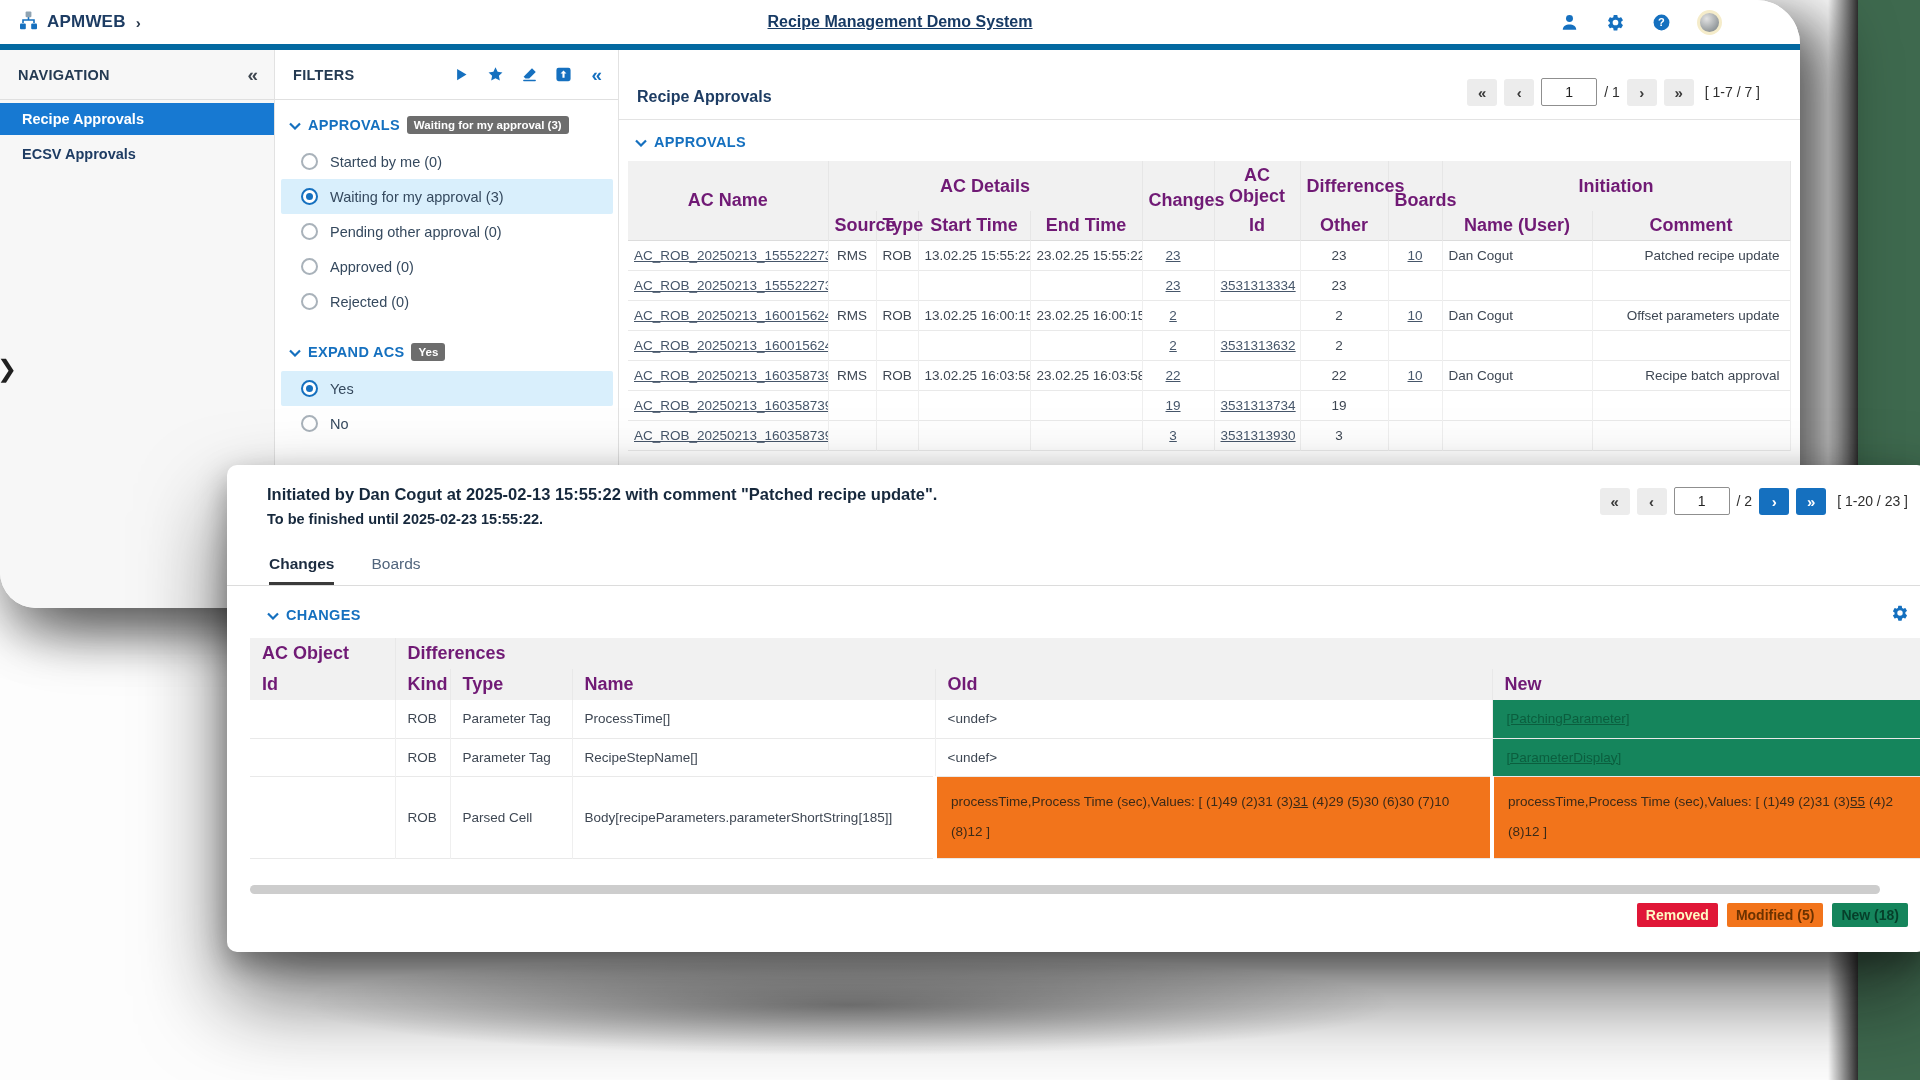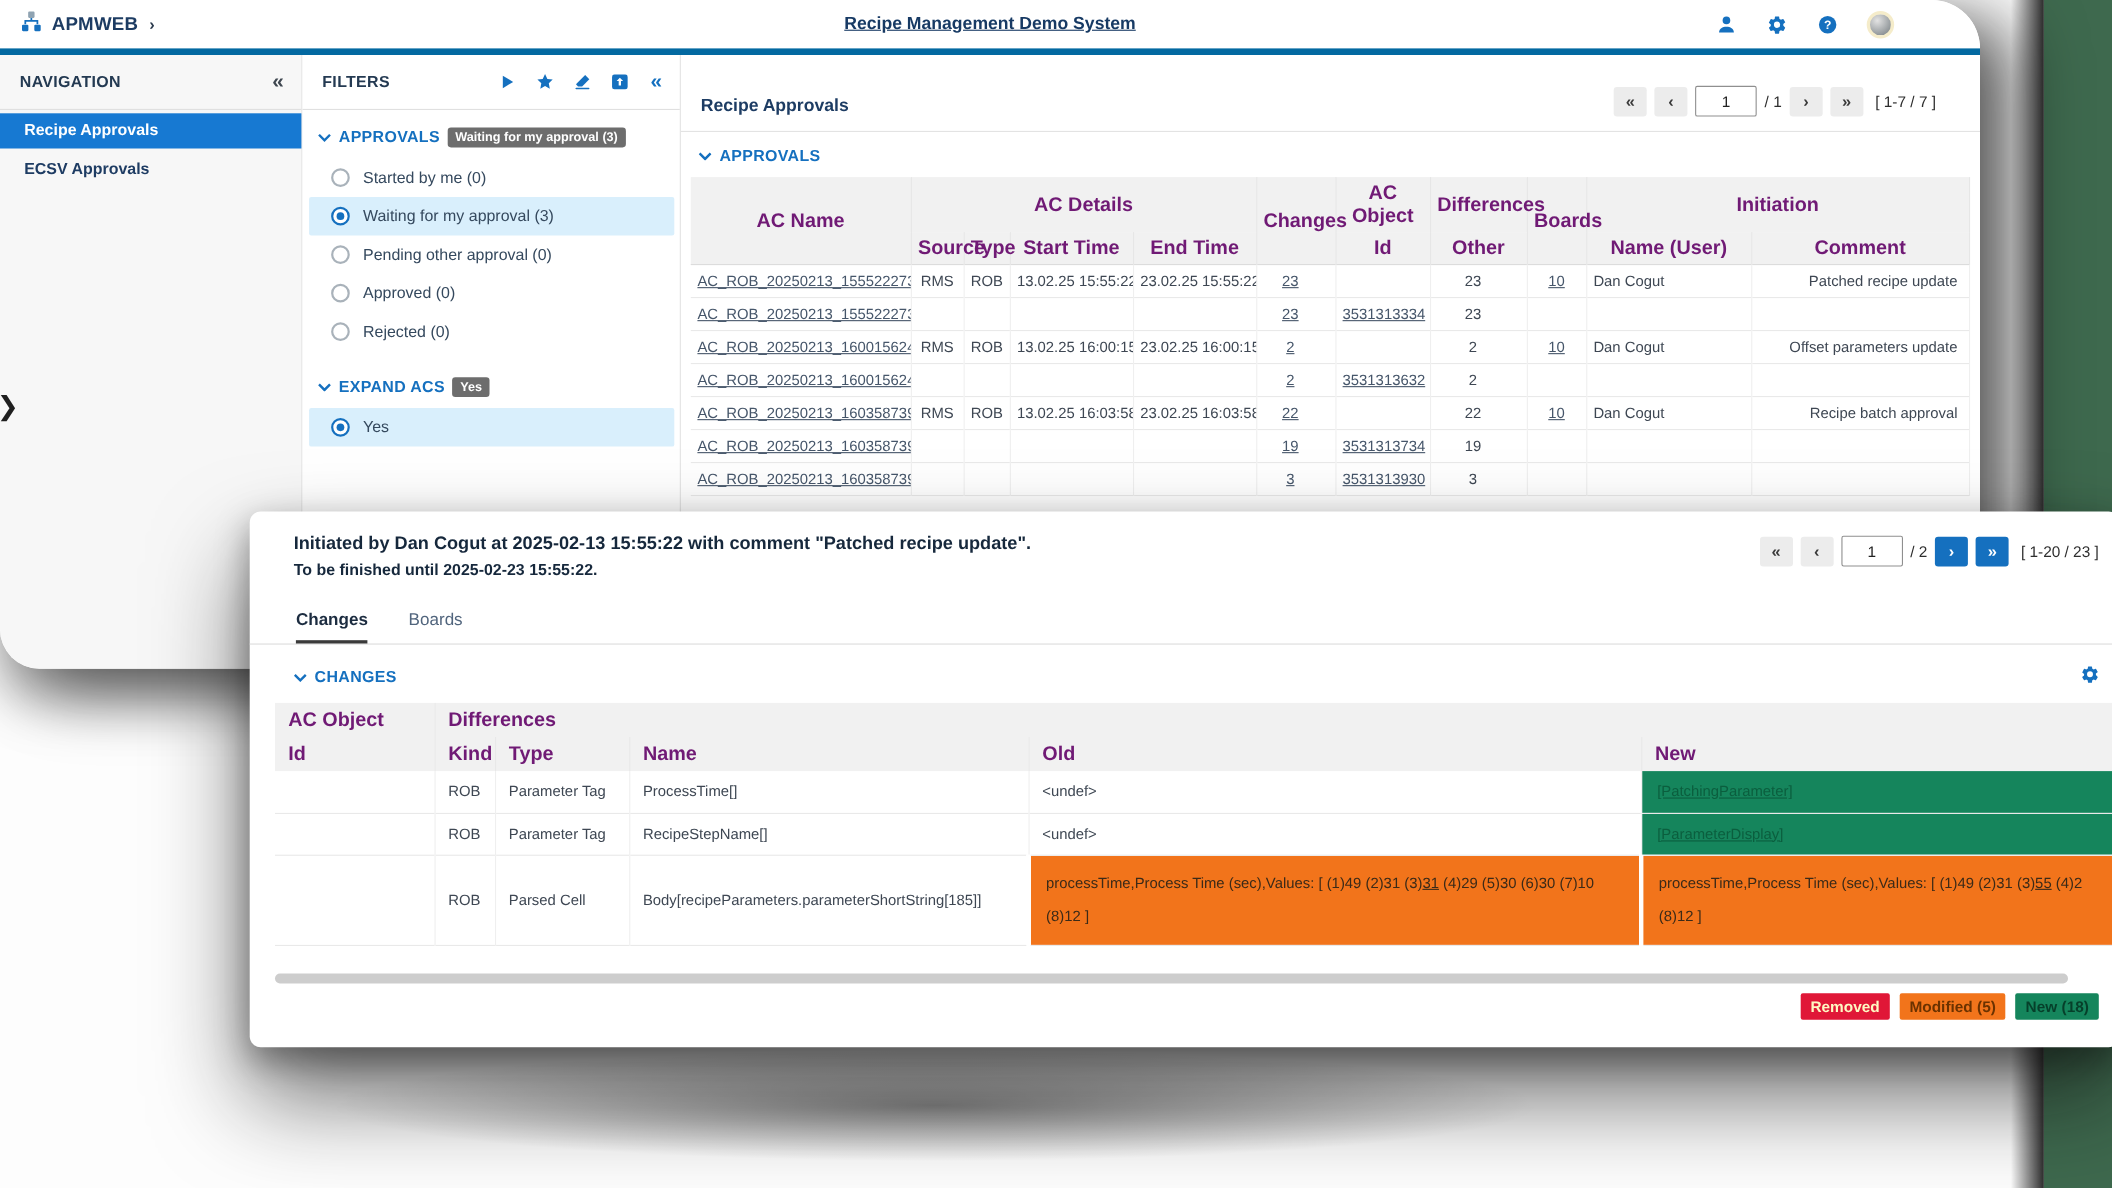--- a/index.html
+++ b/index.html
@@ -258,20 +258,24 @@
               <svg width="12" height="8" viewBox="0 0 12 8">
                   <path d="M1 1.5l5 5 5-5" stroke="#1570bf" stroke-width="2.2" fill="none"></path>
                 </svg>
             </span>
             <span class="fsection-title">EXPAND ACS</span>
             <span class="badge">Yes</span>
           </div>
           <div class="opt selected">
             <span class="radio"></span>
             <span class="opt-label">Yes</span>
+          </div>
+          <div class="opt">
+            <span class="radio"></span>
+            <span class="opt-label">No</span>
           </div>
         </div>
       </aside>
 
       <section class="main-panel">
         <div class="main-titlebar">
           <span class="main-title">Recipe Approvals</span>
           <div class="pager">
             <button class="pgbtn">«</button>
             <button class="pgbtn">‹</button>

